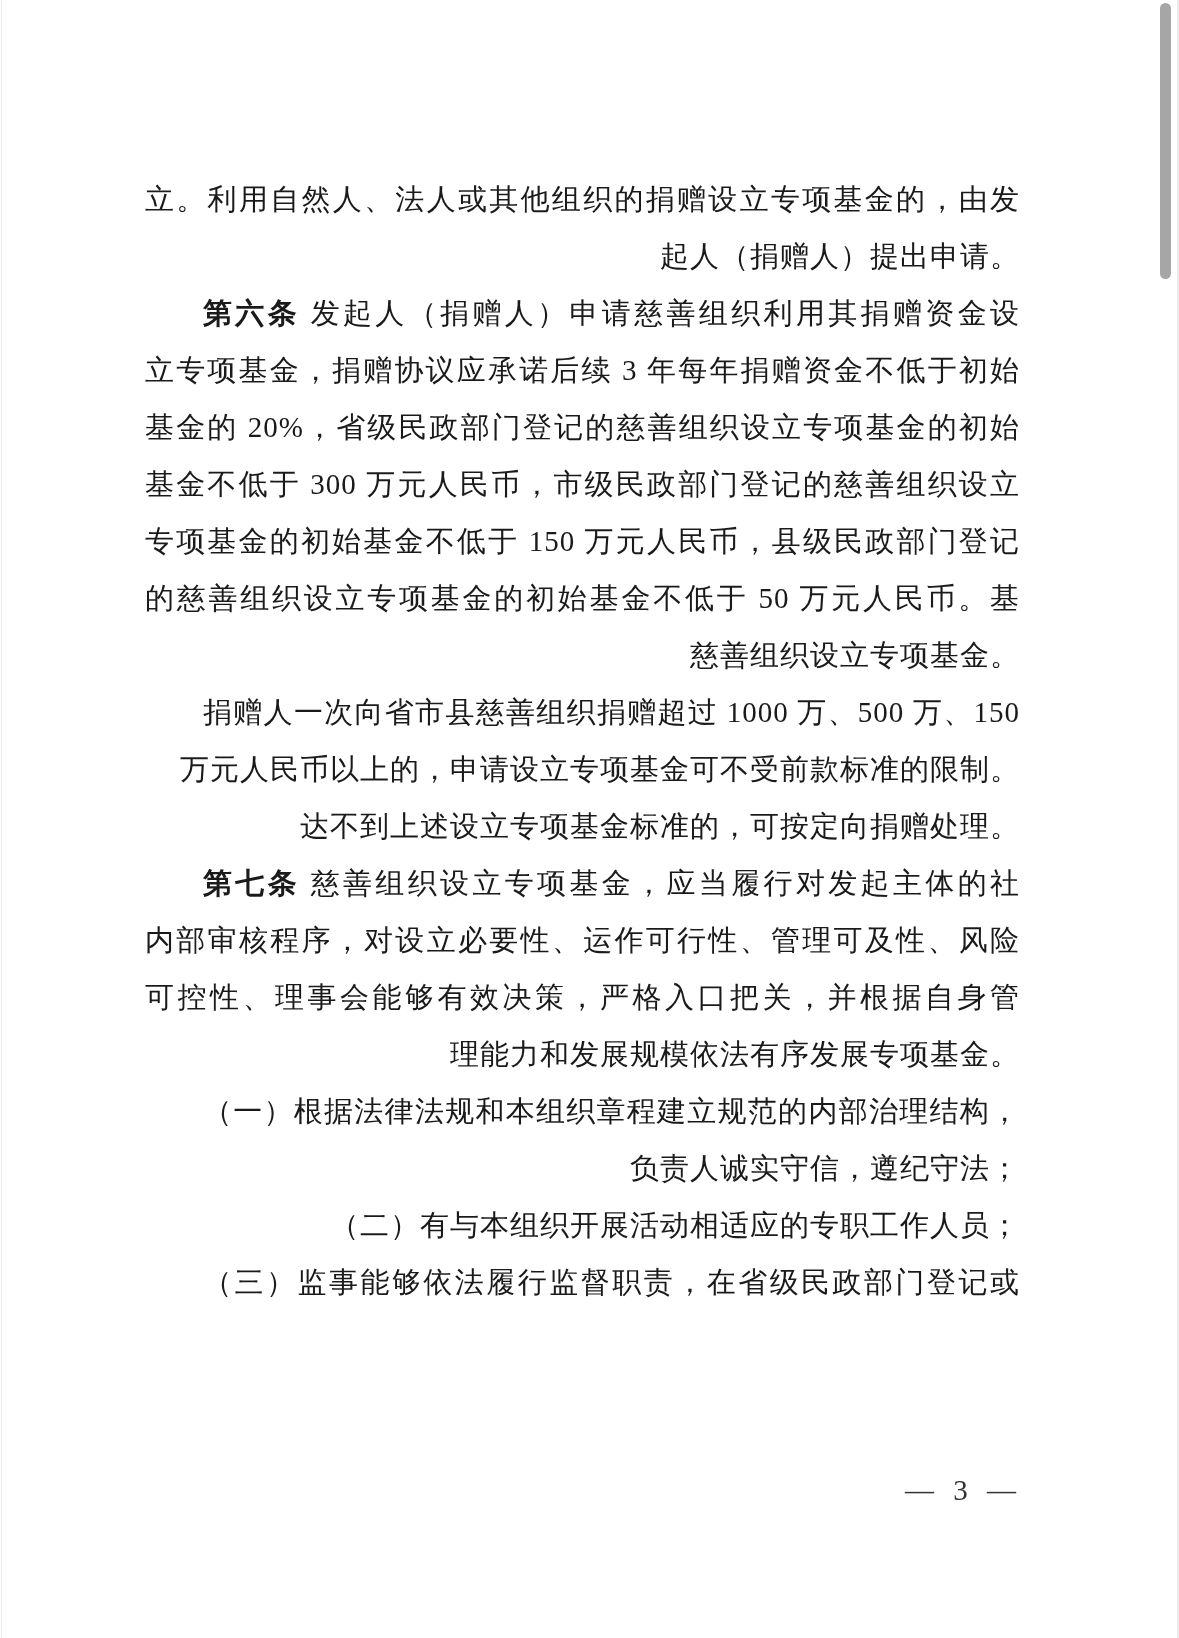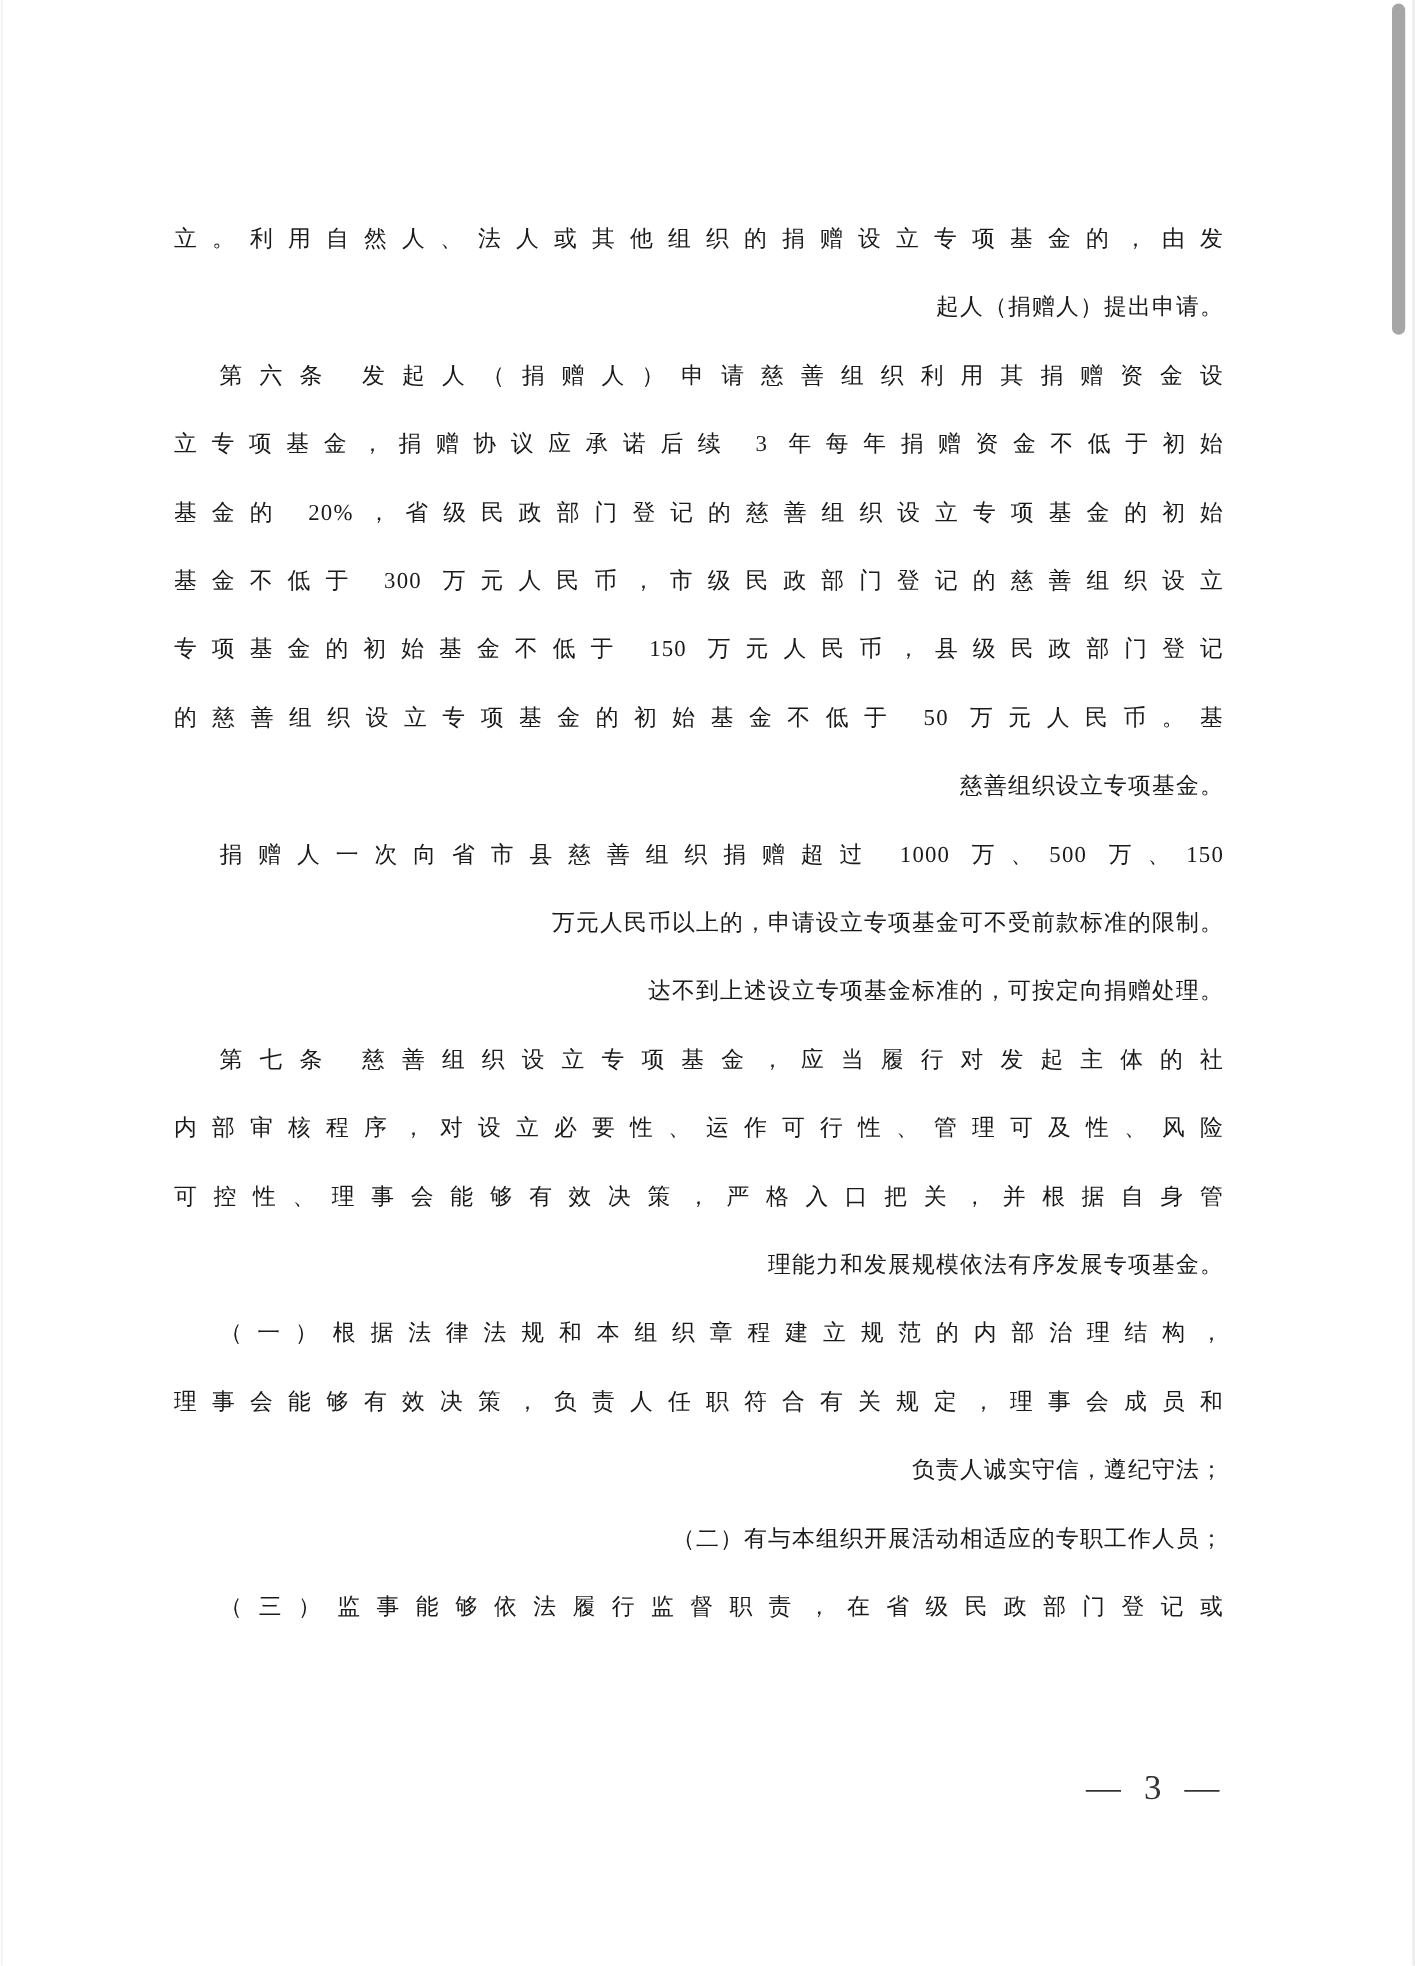--- a/index.html
+++ b/index.html
@@ -30,38 +30,38 @@
     width: 11px; height: 276px;
     background: #a6a6a6;
     border-radius: 6px;
   }
   .doc-body {
     position: absolute;
     left: 145px;
     top: 171px;
     width: 875px;
     color: #1a1a1a;
-    font-size: 19px;
+    font-size: 29px;
     line-height: 57px;
   }
   .doc-line {
     height: 57px;
     overflow: hidden;
     text-align: right;
     letter-spacing: 1px;
   }
   .doc-line.justify {
     text-align: justify;
     text-align-last: justify;
   }
   .doc-line.indent {
     text-indent: 2em;
   }
   .doc-line .bold {
-    font-weight: 400;
+    font-weight: 700;
   }
   .page-number {
     position: absolute;
     left: 905px;
     top: 1466px;
     font-size: 29px;
     line-height: 48px;
     color: #333333;
     word-spacing: 8px;
     letter-spacing: 2px;
@@ -83,21 +83,20 @@
     <div class="doc-line justify"><span>的慈善组织设立专项基金的初始基金不低于 50 万元人民币。基</span></div>
     <div class="doc-line"><span>慈善组织设立专项基金。</span></div>
     <div class="doc-line justify indent"><span>捐赠人一次向省市县慈善组织捐赠超过 1000 万、500 万、150</span></div>
     <div class="doc-line"><span>万元人民币以上的，申请设立专项基金可不受前款标准的限制。</span></div>
     <div class="doc-line indent"><span>达不到上述设立专项基金标准的，可按定向捐赠处理。</span></div>
     <div class="doc-line justify indent"><span class="bold">第七条</span><span> 慈善组织设立专项基金，应当履行对发起主体的社</span></div>
     <div class="doc-line justify"><span>内部审核程序，对设立必要性、运作可行性、管理可及性、风险</span></div>
     <div class="doc-line justify"><span>可控性、理事会能够有效决策，严格入口把关，并根据自身管</span></div>
     <div class="doc-line"><span>理能力和发展规模依法有序发展专项基金。</span></div>
     <div class="doc-line justify indent"><span>（一）根据法律法规和本组织章程建立规范的内部治理结构，</span></div>
-    <div class="doc-line justify"><span>理事会能够有效决策，负责人任职符合有关规定，理事会成员和</span></div>
     <div class="doc-line"><span>负责人诚实守信，遵纪守法；</span></div>
     <div class="doc-line indent"><span>（二）有与本组织开展活动相适应的专职工作人员；</span></div>
     <div class="doc-line justify indent"><span>（三）监事能够依法履行监督职责，在省级民政部门登记或</span></div>
   </div>
 
 <div class="page-number" style="color: rgb(51, 51, 51);">— 3 —</div>
 
 <div class="scrollbar-track" style="border-right-color: rgb(236, 236, 236);"></div>
 <div class="scrollbar-thumb" style="background: rgb(166, 166, 166);"></div>
 

